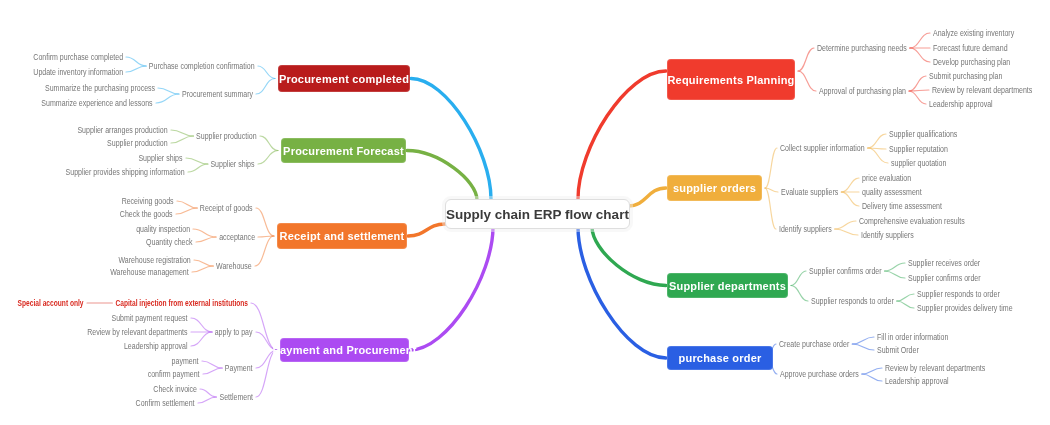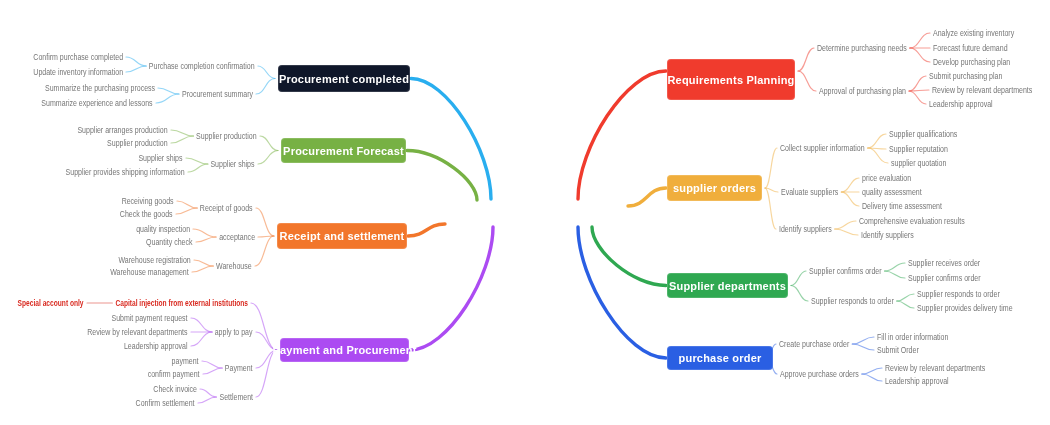--- a/index.html
+++ b/index.html
@@ -89,23 +89,24 @@
       <path d="M 914 308 C 905.3643798828125 308, 905.3643798828125 301, 896.728759765625 301" fill="none" stroke="#2FA851" stroke-width="1.15" stroke-opacity="0.5" stroke-linecap="round"></path>
       <path d="M 666 358 C 626.4 358, 578 279.4, 578 227" fill="none" stroke="#2A5FE3" stroke-width="3.4" stroke-opacity="1" stroke-linecap="round"></path>
       <path d="M 776 344 C 771.5 344, 771.5 358, 767 358" fill="none" stroke="#2A5FE3" stroke-width="1.15" stroke-opacity="0.5" stroke-linecap="round"></path>
       <path d="M 777 374 C 772 374, 772 358, 767 358" fill="none" stroke="#2A5FE3" stroke-width="1.15" stroke-opacity="0.5" stroke-linecap="round"></path>
       <path d="M 874 337 C 863.1243896484375 337, 863.1243896484375 344, 852.248779296875 344" fill="none" stroke="#2A5FE3" stroke-width="1.15" stroke-opacity="0.5" stroke-linecap="round"></path>
       <path d="M 874 350 C 863.1243896484375 350, 863.1243896484375 344, 852.248779296875 344" fill="none" stroke="#2A5FE3" stroke-width="1.15" stroke-opacity="0.5" stroke-linecap="round"></path>
       <path d="M 882 368 C 871.9143676757812 368, 871.9143676757812 374, 861.8287353515625 374" fill="none" stroke="#2A5FE3" stroke-width="1.15" stroke-opacity="0.5" stroke-linecap="round"></path>
       <path d="M 882 381 C 871.9143676757812 381, 871.9143676757812 374, 861.8287353515625 374" fill="none" stroke="#2A5FE3" stroke-width="1.15" stroke-opacity="0.5" stroke-linecap="round"></path>
     </svg>
 
+  <div class="ctopic" style="left:445px;top:199px;width:183px;height:28px">Supply chain ERP flow chart</div>
 
   <div>
-    <div class="topic" style="left: 278px; top: 65px; width: 132px; height: 27px; background: #0f172a;">Procurement completed</div>
+    <div class="topic" style="left: 278px; top: 65px; width: 132px; height: 27px; background: #b91c1c;">Procurement completed</div>
     <div class="sub tl" style="right:795px;top:66px">Purchase completion confirmation</div>
     <div class="sub tl" style="right:797px;top:94px">Procurement summary</div>
     <div class="leaf tl" style="right:927px;top:57px">Confirm purchase completed</div>
     <div class="leaf tl" style="right:927px;top:72px">Update inventory information</div>
     <div class="leaf tl" style="right:895px;top:88px">Summarize the purchasing process</div>
     <div class="leaf tl" style="right:897px;top:103px">Summarize experience and lessons</div>
   </div>
 
   <div>
     <div class="topic" style="left: 281px; top: 138px; width: 125px; height: 25px; background: rgb(119, 177, 68);">Procurement Forecast</div>

